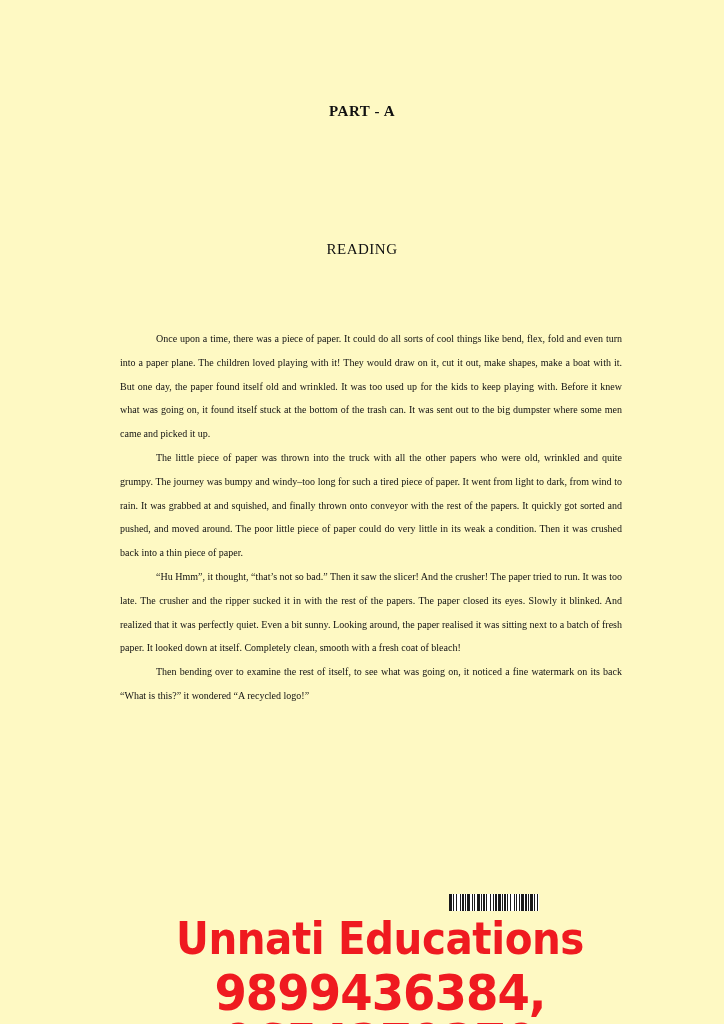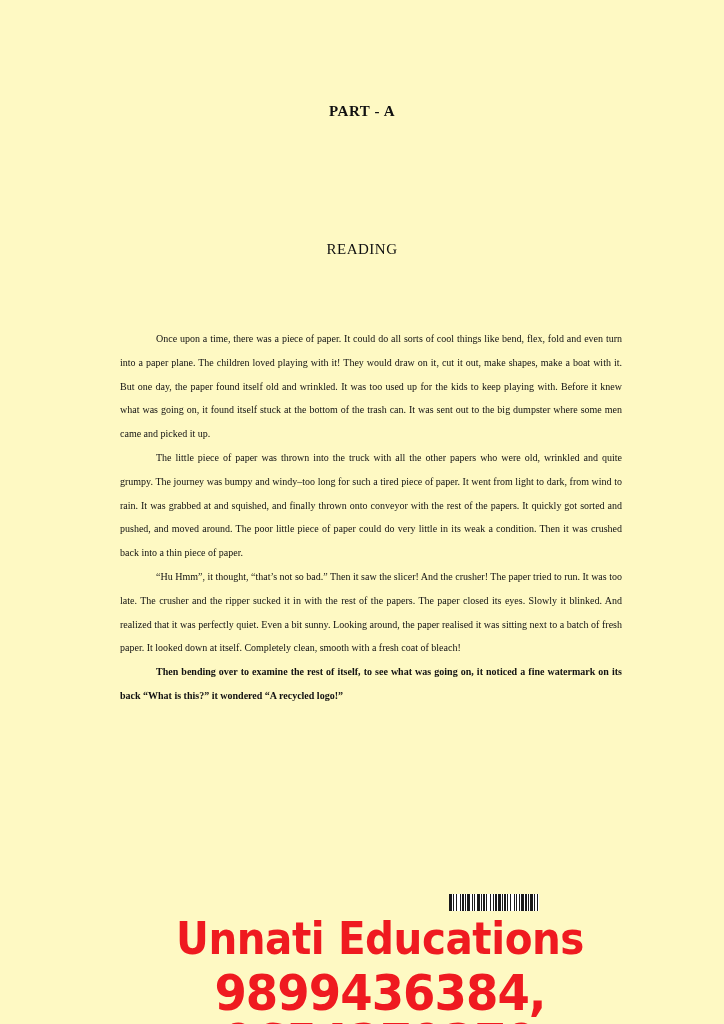--- a/index.html
+++ b/index.html
@@ -78,21 +78,20 @@
     line-height: 23.8px;
     text-align: justify;
     text-justify: inter-word;
   }
   .passage p {
     margin: 0;
     text-indent: 36px;
   }
   .passage p:last-child {
     text-align: justify;
-    font-weight: bold;
   }
 
   
   .footer {
     position: absolute;
     left: 85px;
     right: 80px;
     top: 893px;
     height: 20px;
     font-size: 13.5px;

